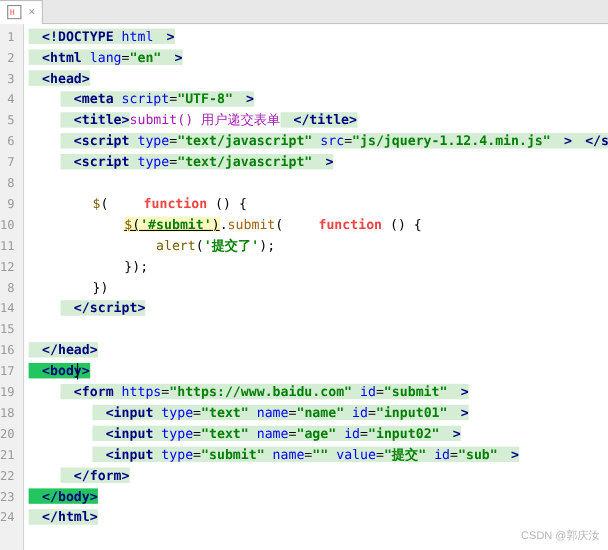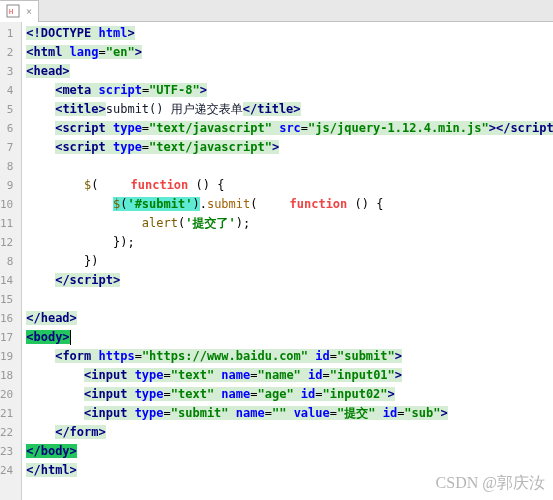--- a/index.html
+++ b/index.html
@@ -67,49 +67,49 @@
     position: relative;
   }
   .line {
     height: 19px;
     line-height: 19px;
     white-space: pre;
     padding-left: 4px;
   }
   .hl-green { background: #d5ecd5; }
   .hl-blue { background: #22c55e; }
-  .hl-yellow-span { background: #5eead4; }
+  .hl-yellow-span { background: #fef9c3; text-decoration: underline; }
   .caret-line { position: relative; }
   .caret-line::after {
     content: '';
     position: absolute;
     left: 48px;
     top: 2px;
     width: 1px;
     height: 15px;
     background: #000;
   }
 
-  .tag { color: #000080; font-weight: bold; }
-  .attr { color: #0000ff; font-weight: bold; }
+  .tag { color: #000080; font-weight: bold; padding-left: 12px; }
+  .attr { color: #0000ff; }
   .val { color: #008000; font-weight: bold; }
   .punct { color: #000; }
   .kw { color: #ef4444; font-weight: bold; margin-left: 32px; }
   .str { color: #008000; font-weight: bold; }
   .fn { color: #7a5c00; }
-  .text { color: #0f172a; }
+  .text { color: #a21caf; }
   .gray { color: #a16207; }
 
   .watermark {
     position: absolute;
     right: 8px;
     bottom: 6px;
     color: rgba(120,120,120,0.55);
-    font-size: 16px;
-    font-family: Liberation Serif, serif;
+    font-size: 10px;
+    font-family: Liberation Sans, sans-serif;
     pointer-events: none;
   }
 </style>
 </head>
 <body>
 
 <div class="tab-bar">
   <div class="tab">
     <span class="icon">
       <svg width="14" height="14" viewBox="0 0 14 14">

